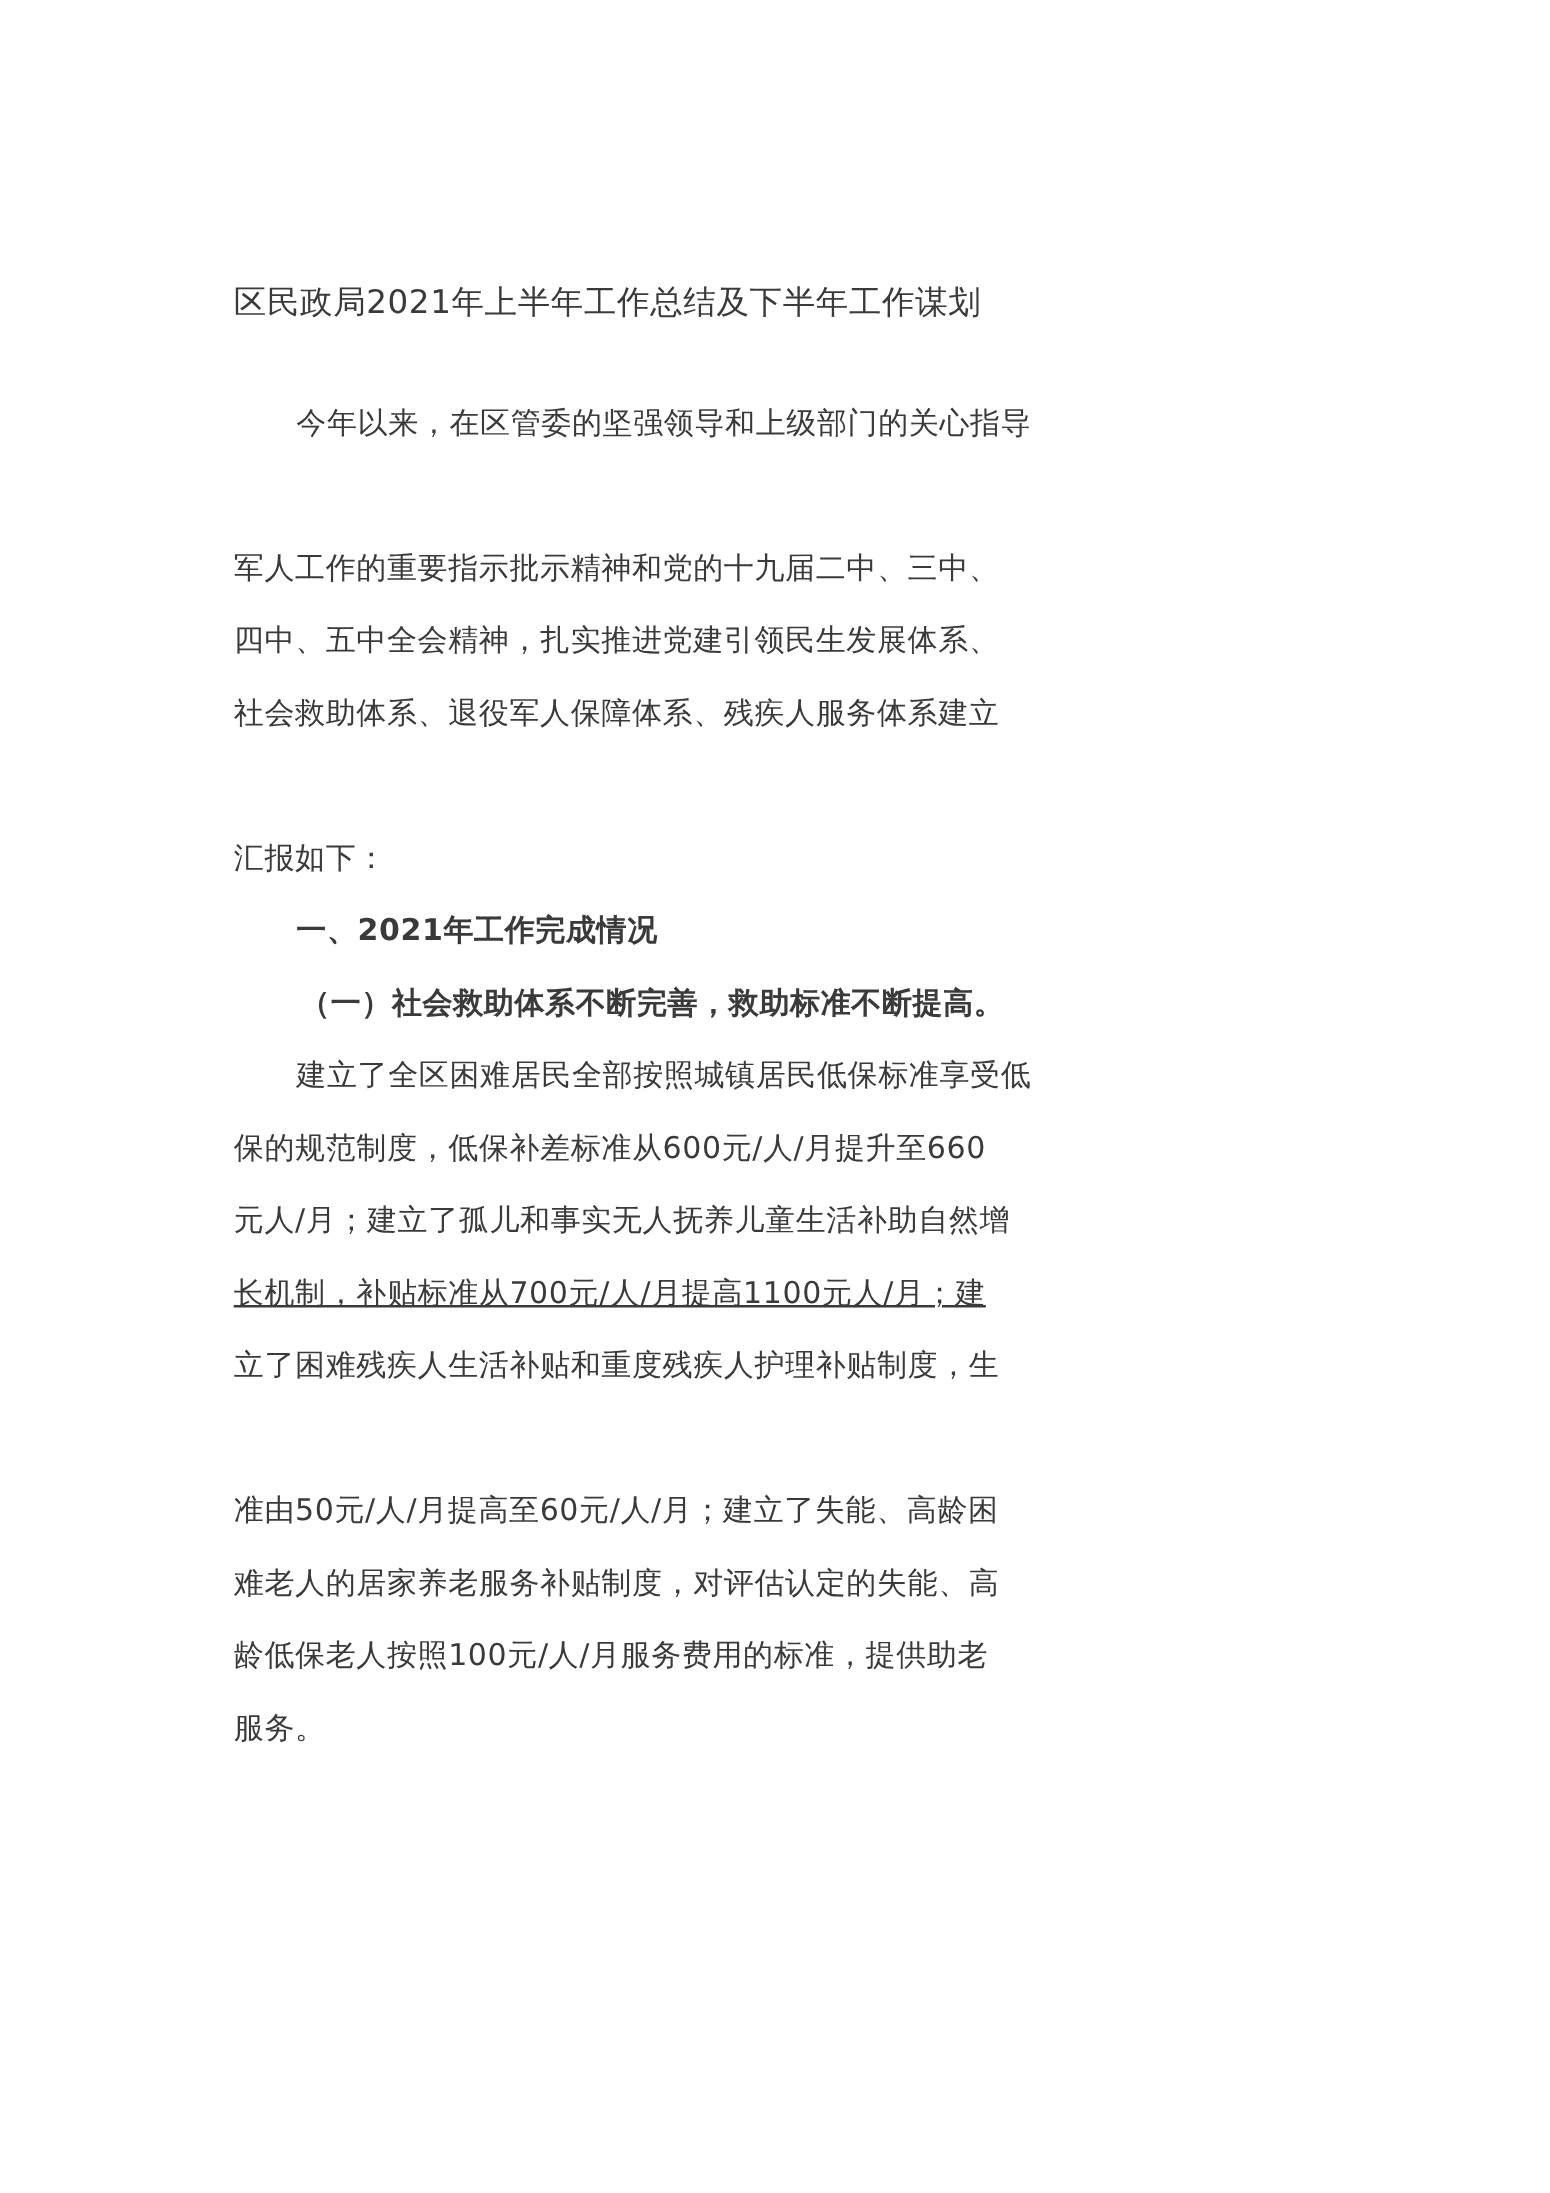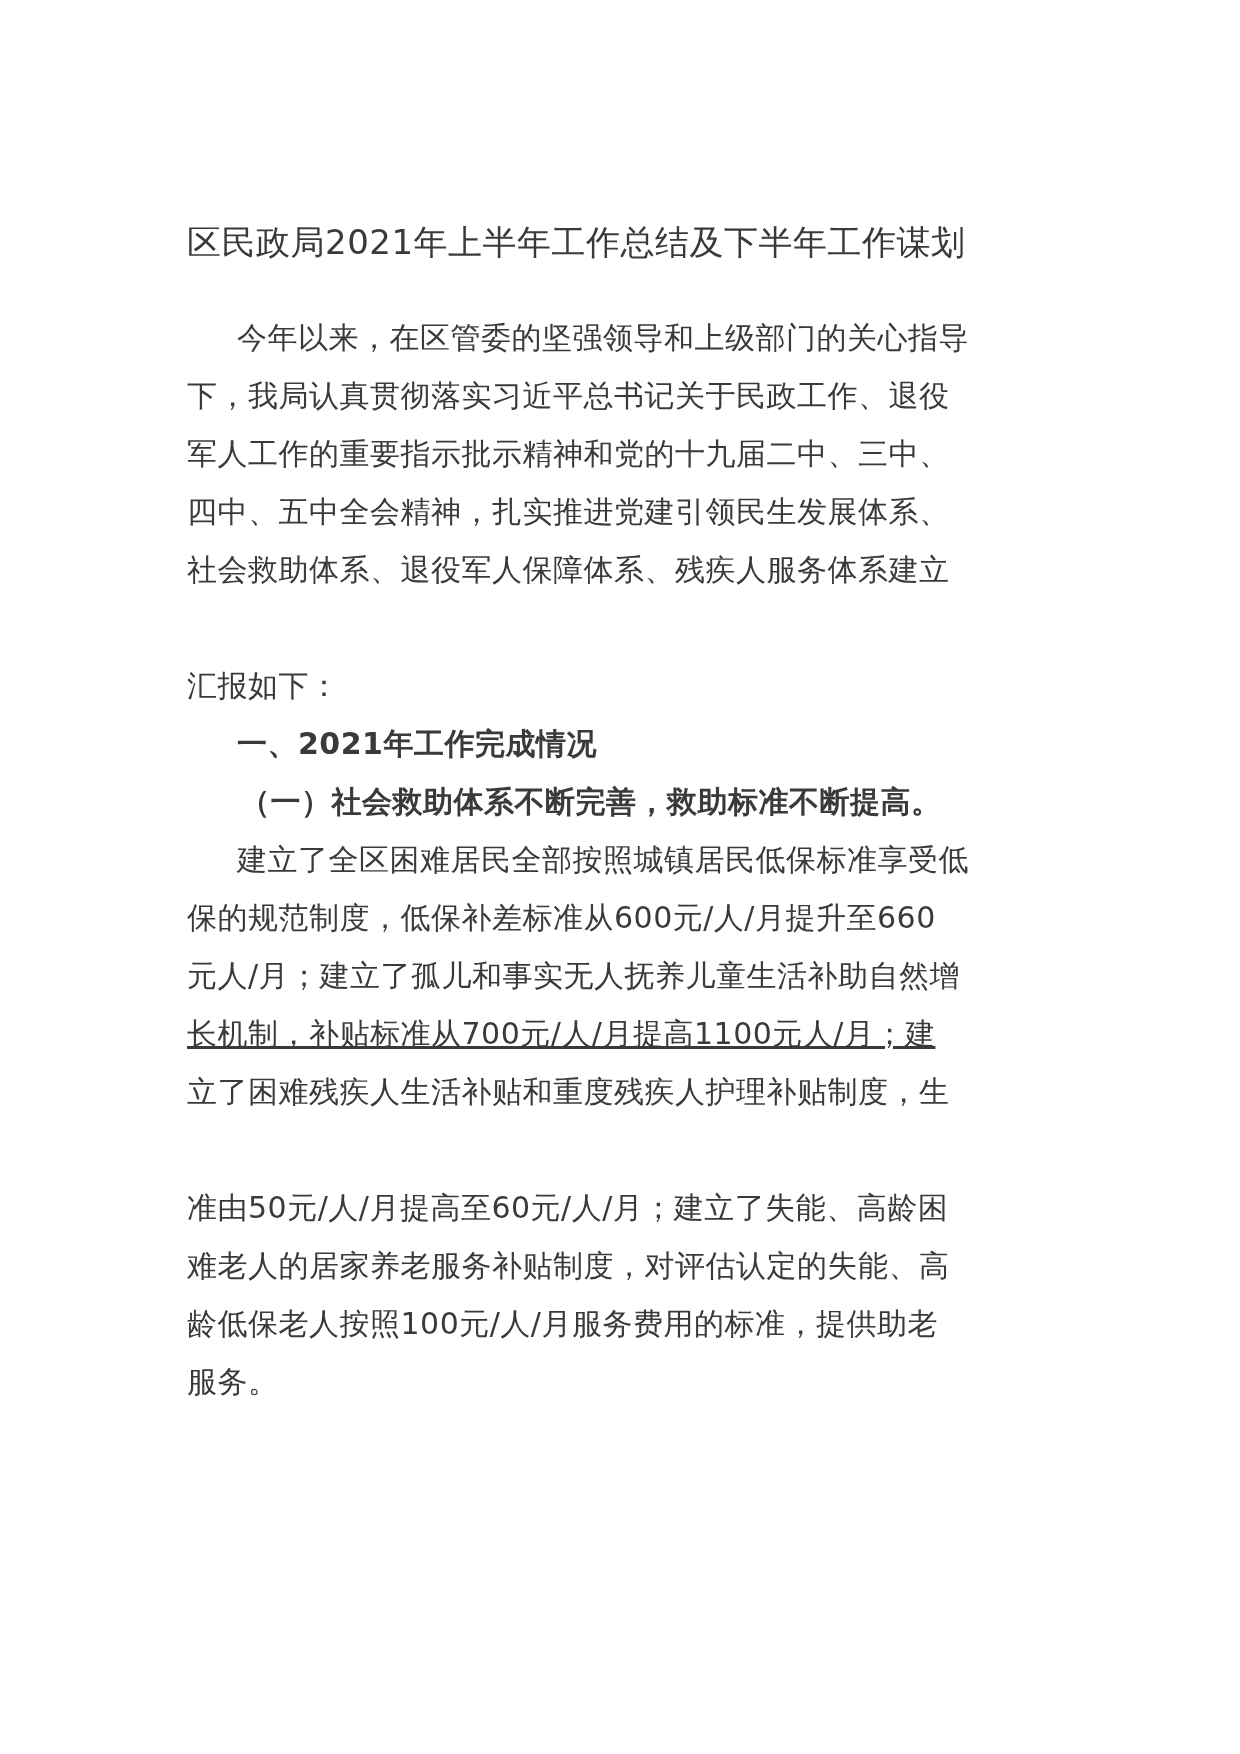--- a/index.html
+++ b/index.html
@@ -1,32 +1,31 @@
 <!DOCTYPE html>
 <html><head>
 <meta charset="utf-8">
 <style>
   html, body { margin: 0; padding: 0; background: #ffffff; }
   body { width: 1240px; height: 1754px; position: relative; overflow: hidden;
          font-family: "DejaVu Sans", sans-serif; color: #3a3a3a; }
   .page { position: absolute; left: 0; top: 0; width: 1240px; height: 1754px; background: #fff; }
-  .title { position: absolute; left: 187px; top: 222px; font-size: 34px; line-height: 40px; white-space: nowrap; letter-spacing: 0.5px; }
-  .line { position: absolute; left: 187px; font-size: 30px; line-height: 40px; white-space: nowrap; letter-spacing: 0.5px; }
+  .title { position: absolute; left: 187px; top: 222px; font-size: 26px; line-height: 40px; white-space: nowrap; letter-spacing: 0.5px; }
+  .line { position: absolute; left: 187px; font-size: 24px; line-height: 40px; white-space: nowrap; letter-spacing: 0.5px; }
   .indent { left: 237px; }
   .bold { font-weight: bold; }
   .sub { left: 240px; }
 </style>
 </head>
 <body>
 
 <div class="page">
   <div class="title">区民政局2021年上半年工作总结及下半年工作谋划</div>
 
   <div class="line indent" style="top:318px;">今年以来，在区管委的坚强领导和上级部门的关心指导</div>
-  <div class="line" style="top:376px;">下，我局认真贯彻落实习近平总书记关于民政工作、退役</div>
   <div class="line" style="top:492px;">四中、五中全会精神，扎实推进党建引领民生发展体系、</div>
   <div class="line" style="top:434px;">军人工作的重要指示批示精神和党的十九届二中、三中、</div>
   <div class="line" style="top:550px;">社会救助体系、退役军人保障体系、残疾人服务体系建立</div>
   <div class="line" style="top:666px;">汇报如下：</div>
 
   <div class="line indent bold" style="top:724px;">一、2021年工作完成情况</div>
   <div class="line sub bold" style="top:782px;">（一）社会救助体系不断完善，救助标准不断提高。</div>
 
   <div class="line indent" style="top:840px;">建立了全区困难居民全部按照城镇居民低保标准享受低</div>
   <div class="line" style="top:898px;">保的规范制度，低保补差标准从600元/人/月提升至660</div>

